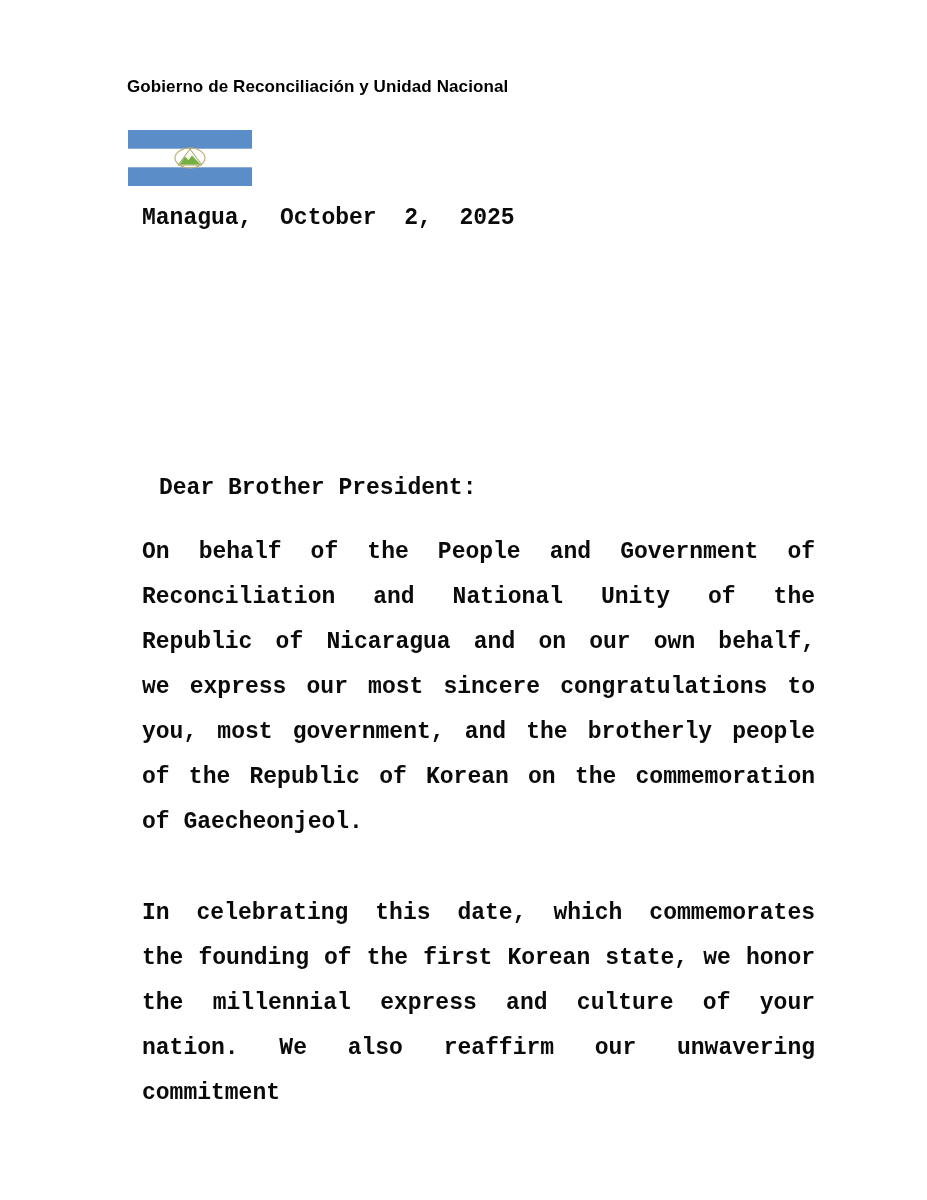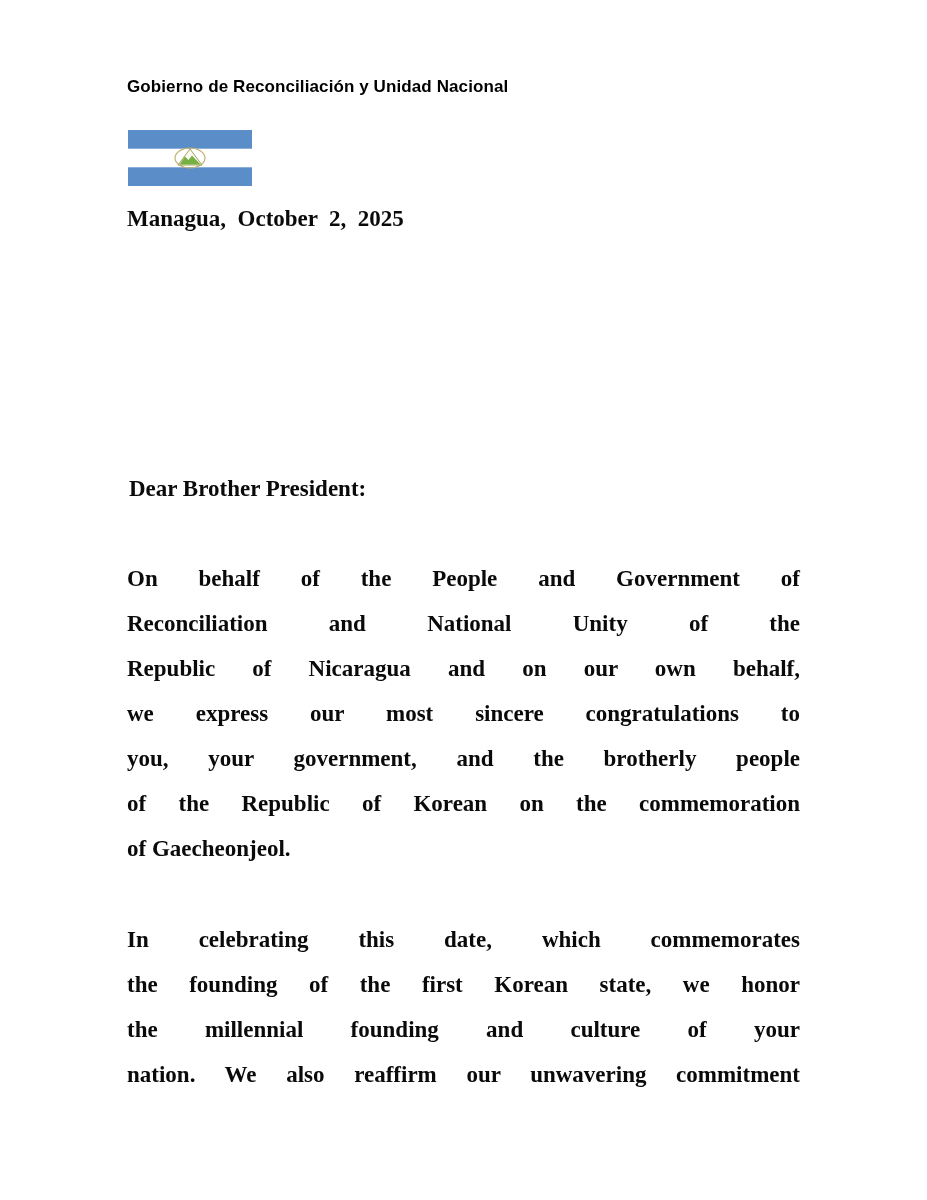--- a/index.html
+++ b/index.html
@@ -8,24 +8,25 @@
     background: #ffffff;
   }
   .page {
     position: relative;
     width: 907px;
     height: 1200px;
     background: #ffffff;
     overflow: hidden;
   }
   .mono {
-    font-family: Liberation Serif, serif;
+    font-family: Liberation Mono, monospace;
     font-weight: 700;
     font-size: 23px;
     color: #0a0a0a;
+    margin-left: 15px;
   }
   .letterhead {
     position: absolute;
     left: 127px;
     top: 75px;
     font-family: "Liberation Sans", "DejaVu Sans", sans-serif;
     font-weight: 700;
     font-size: 17px;
     line-height: 23px;
     color: #000000;
@@ -47,29 +48,29 @@
   }
   .recipient {
     position: absolute;
     left: 127px;
     top: 297px;
     line-height: 33px;
   }
   .addr-line { white-space: pre; }
   .salutation {
     position: absolute;
-    left: 129px;
+    left: 144px;
     top: 472px;
     line-height: 33px;
     white-space: pre;
   }
   .letter-body {
     position: absolute;
     left: 127px;
-    top: 556px;
+    top: 530px;
     width: 673px;
     line-height: 45px;
   }
   .para + .para { margin-top: 46px; }
   .bline {
     text-align: justify;
     text-align-last: justify;
   }
   .bline.endline { text-align-last: left; }
 </style>
@@ -98,25 +99,25 @@
 
 
   <div class="salutation mono">Dear Brother President:</div>
 
   <div class="letter-body mono">
       <div class="para">
         <div class="bline">On behalf of the People and Government of</div>
         <div class="bline">Reconciliation and National Unity of the</div>
         <div class="bline">Republic of Nicaragua and on our own behalf,</div>
         <div class="bline">we express our most sincere congratulations to</div>
-        <div class="bline">you, your government, and the brotherly people</div>
+        <div class="bline">you, most government, and the brotherly people</div>
         <div class="bline">of the Republic of Korean on the commemoration</div>
         <div class="bline endline">of Gaecheonjeol.</div>
       </div>
       <div class="para">
         <div class="bline">In celebrating this date, which commemorates</div>
         <div class="bline">the founding of the first Korean state, we honor</div>
-        <div class="bline">the millennial founding and culture of your</div>
+        <div class="bline">the millennial express and culture of your</div>
         <div class="bline">nation. We also reaffirm our unwavering commitment</div>
       </div>
     </div>
 
 </div>
 
 </body></html>

